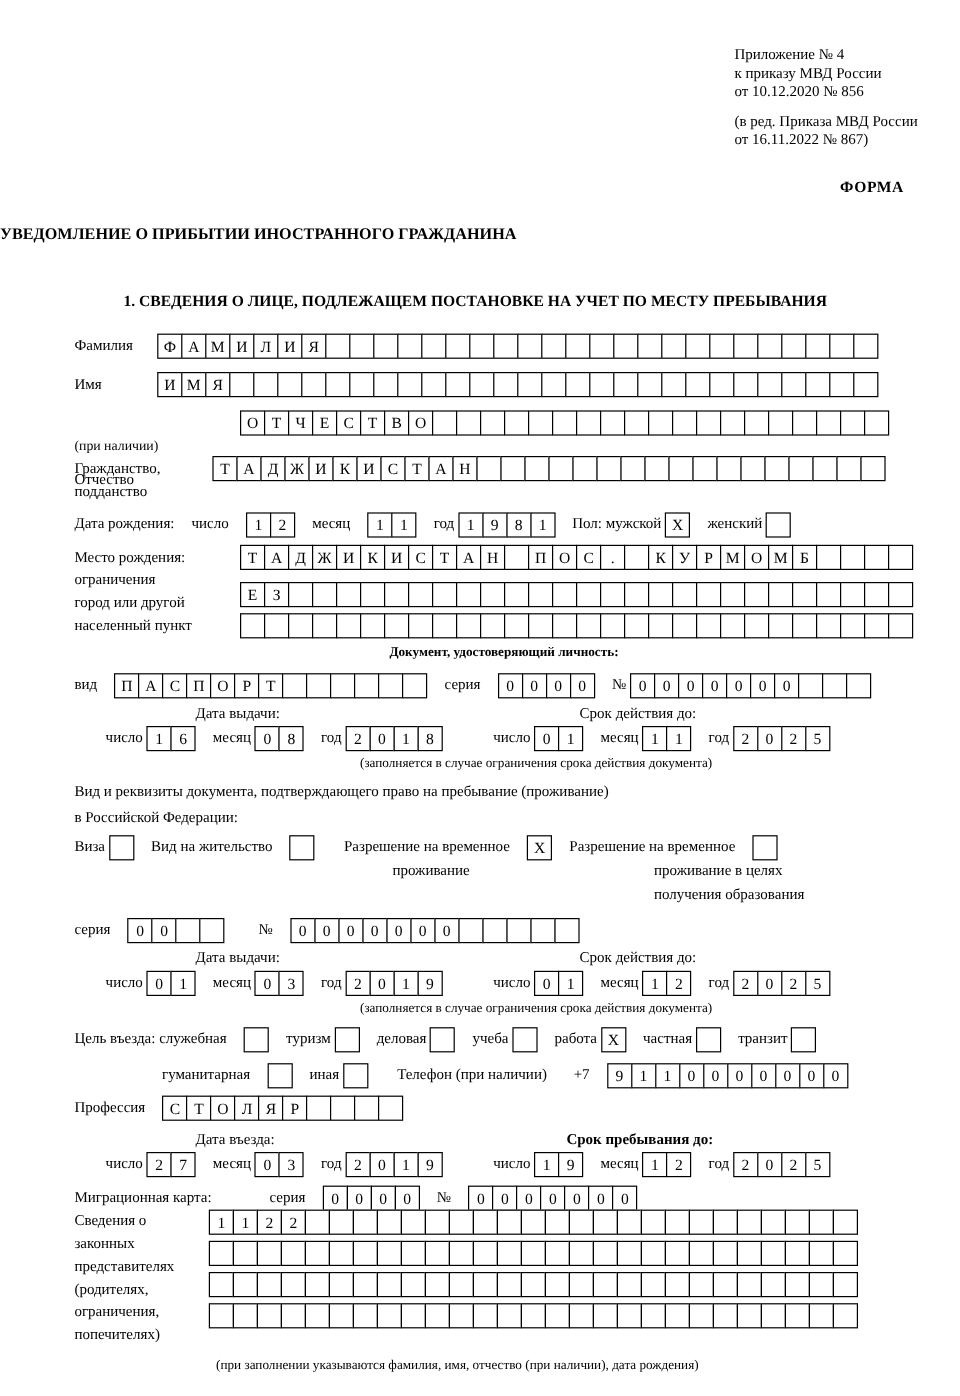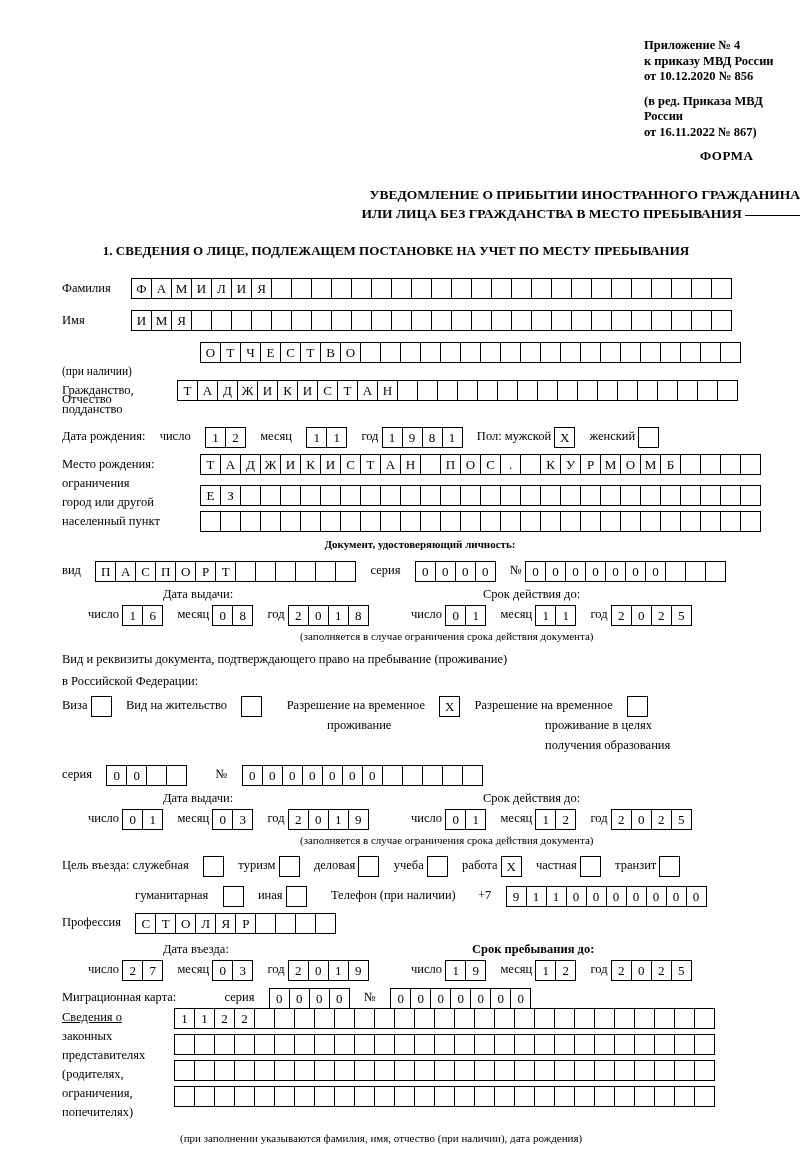--- a/index.html
+++ b/index.html
@@ -18,42 +18,41 @@
   .page {
     position: relative;
     width: 800px;
     height: 1163px;
     padding: 0;
     box-sizing: border-box;
   }
   .header-block {
     position: absolute;
     top: 38px;
-    left: 644px;
+    left: 612px;
     font-size: 12.5px;
     line-height: 15.5px;
-    font-weight: bold;
   }
   .header-block .sub {
     margin-top: 9px;
   }
   .forma {
     position: absolute;
     top: 148px;
     left: 700px;
     font-size: 13px;
     font-weight: bold;
     letter-spacing: 0.5px;
   }
   .title {
     position: absolute;
     top: 185px;
     left: 0;
     width: 800px;
-    text-align: right;
+    text-align: left;
     font-size: 13.5px;
     font-weight: bold;
     line-height: 19px;
   }
   .title .u-line {
     display: inline-block;
     border-bottom: 1px solid #000;
     width: 55px;
     vertical-align: 2px;
   }
@@ -123,21 +122,20 @@
     <div>к приказу МВД России</div>
     <div>от 10.12.2020 № 856</div>
     <div class="sub">(в ред. Приказа МВД России</div>
     <div>от 16.11.2022 № 867)</div>
   </div>
 
   <div class="forma">ФОРМА</div>
 
   <div class="title">
     <div>УВЕДОМЛЕНИЕ О ПРИБЫТИИ ИНОСТРАННОГО ГРАЖДАНИНА</div>
-    <div><span>ИЛИ ЛИЦА БЕЗ ГРАЖДАНСТВА В МЕСТО ПРЕБЫВАНИЯ</span> <span class="u-line"></span></div>
   </div>
 
   <div class="section-title">1. СВЕДЕНИЯ О ЛИЦЕ, ПОДЛЕЖАЩЕМ ПОСТАНОВКЕ НА УЧЕТ ПО МЕСТУ ПРЕБЫВАНИЯ</div>
 
   <div class="row" style="top:281px; left:62px;">
     <span class="lbl">Фамилия</span>
   </div>
   <div class="row" style="top:278px; left:131px;">
     <span class="cells" id="cells-surname">
         <span class="cell">Ф</span>
@@ -770,21 +768,21 @@
         <span class="cell">0</span>
         <span class="cell">0</span>
         <span class="cell">0</span>
         <span class="cell">0</span>
         <span class="cell">0</span>
         <span class="cell">0</span>
         <span class="cell">0</span>
       </span>
   </div>
 
-  <div class="row" style="top:1010px; left:62px;text-decoration:underline;">
+  <div class="row" style="top:1010px; left:62px;">
     <span class="lbl">Сведения о</span>
   </div>
   <div class="row" style="top:1029px; left:62px;">
     <span class="lbl">законных</span>
   </div>
   <div class="row" style="top:1048px; left:62px;">
     <span class="lbl">представителях</span>
   </div>
   <div class="row" style="top:1067px; left:62px;">
     <span class="lbl">(родителях,</span>

